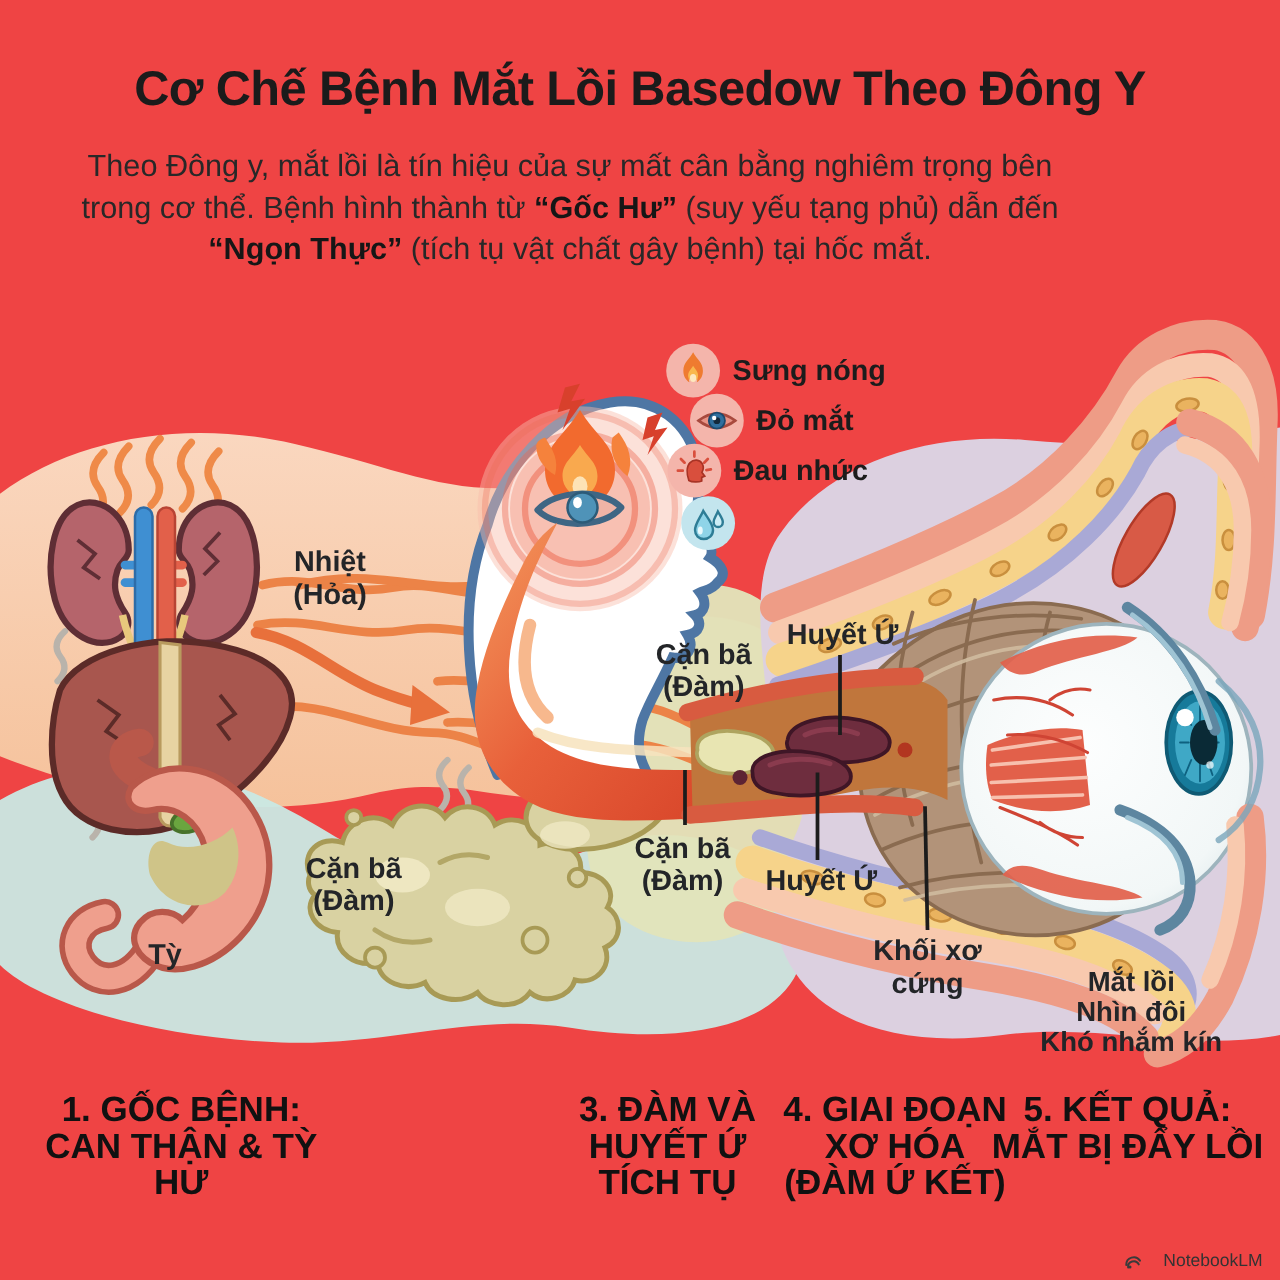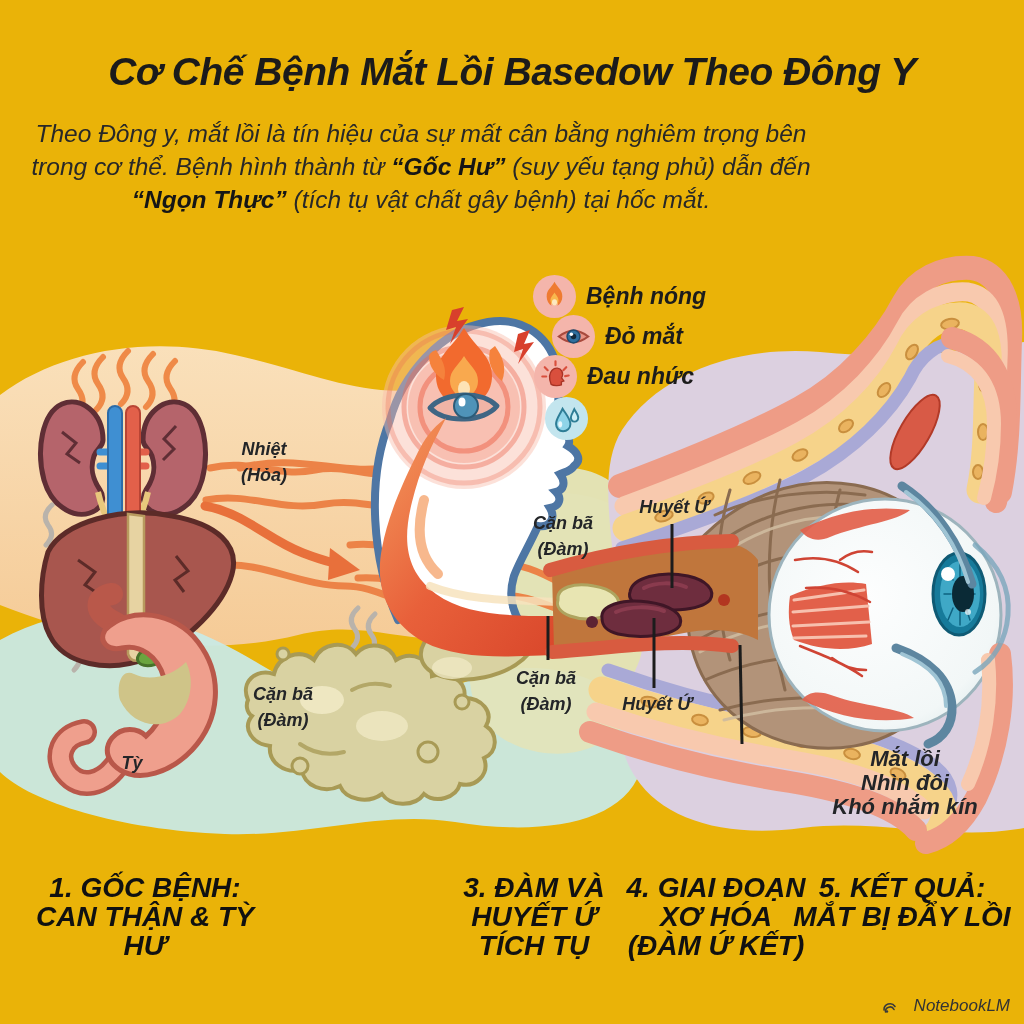--- a/index.html
+++ b/index.html
@@ -1,33 +1,33 @@
 <!DOCTYPE html>
 <html><head>
 <meta charset="utf-8">
 <style>
   html,body{margin:0;padding:0;background:#e8e8e8;}
-  .canvas{position:relative;width:1024px;height:1024px;margin:0 auto;background:#eab308;
-          font-family:"Liberation Sans",sans-serif;overflow:hidden;font-style:italic;}
+  .canvas{position:relative;width:1024px;height:1024px;margin:0 auto;background:#ef4444;
+          font-family:"Liberation Sans",sans-serif;overflow:hidden;}
   .illustration{position:absolute;inset:0;width:1024px;height:1024px;}
   .page-title{position:absolute;top:50px;left:0;width:1024px;text-align:center;
       font-size:39px;font-weight:800;color:#1b1b1b;letter-spacing:-0.5px;}
   .subtitle{position:absolute;top:117px;left:0;width:842px;text-align:center;
-      font-size:24.5px;line-height:33px;color:#282828;font-weight:500;}
+      font-size:24.5px;line-height:33px;color:#282828;font-weight:500;padding-left:35px;}
   .subtitle b{font-weight:800;color:#161616;}
   .lbl{position:absolute;text-align:center;white-space:pre-line;
-      font-weight:700;color:#232528;font-size:18px;line-height:26px;z-index:5;}
+      font-weight:700;color:#232528;font-size:23px;line-height:26px;z-index:5;}
   .lbl.small{font-size:22px;line-height:24px;}
   .legend-item{position:absolute;display:flex;align-items:center;gap:9px;z-index:5;}
   .legend-item .txt{font-size:23px;font-weight:700;color:#1c1c1c;white-space:nowrap;}
   .legend-item svg{display:block;}
   .stage{position:absolute;top:873px;text-align:center;white-space:pre-line;
       font-weight:800;font-size:28px;line-height:29px;color:#111;z-index:5;}
   .watermark{position:absolute;right:14px;bottom:8px;display:flex;align-items:center;gap:17px;
-      font-size:17px;font-weight:500;color:#333;z-index:6;}
+      font-size:14px;font-weight:500;color:#333;z-index:6;}
 </style>
 </head>
 <body>
 
 <div class="canvas">
 
   <svg class="illustration" viewBox="0 0 1024 1024" aria-hidden="true">
     <defs>
       <linearGradient id="peachGrad" x1="0" y1="0" x2="0" y2="1">
         <stop offset="0" stop-color="#fbe4ca"></stop>
@@ -312,21 +312,21 @@
     <div><b>“Ngọn Thực”</b><span> (tích tụ vật chất gây bệnh) tại hốc mắt.</span></div>
   </div>
 
   <div class="legend-item" style="left:532px;top:274px">
     <svg width="45" height="45" viewBox="0 0 46 46">
       <circle cx="23" cy="23" r="22" fill="#f4b5ab"></circle>
       <path d="M 23 8 C 26 14 31 16 31 23 C 31 27.5 29 30.5 26 32.5 C 27.5 28.5 25 26 23 24 C 21 26 18.5 28.5 20 32.5 C 17 30.5 15 27.5 15 23 C 15 16 20 14 23 8 Z" fill="#ef7b30"></path>
       <path d="M 23 19 C 25 22.5 27.5 24 27 28 C 26.6 30.3 25 31.6 23 32 C 21 31.6 19.4 30.3 19 28 C 18.5 24 21 22.5 23 19 Z" fill="#f9b84d"></path>
       <ellipse cx="23" cy="29" rx="2.6" ry="3.2" fill="#fde8c0"></ellipse>
     </svg>
-    <span class="txt">Bệnh nóng</span>
+    <span class="txt">Sưng nóng</span>
   </div>
 
   <div class="legend-item" style="left:551px;top:314px">
     <svg width="45" height="45" viewBox="0 0 46 46">
       <circle cx="23" cy="23" r="22" fill="#f4b5ab"></circle>
       <path d="M 8 23 Q 23 11.5 38 23 Q 23 34.5 8 23 Z" fill="#e89386" stroke="#a84a3e" stroke-width="2.2"></path>
       <circle cx="23" cy="23" r="6.6" fill="#2f6f9e" stroke="#1d4a6e" stroke-width="1.5"></circle>
       <circle cx="23" cy="23" r="2.8" fill="#12293c"></circle>
       <circle cx="20.8" cy="20.8" r="1.8" fill="#ffffff"></circle>
     </svg>
@@ -357,21 +357,23 @@
 (Hỏa)</div>
   <div class="lbl" style="left:225px;top:681px;width:116px">Cặn bã
 (Đàm)</div>
   <div class="lbl" style="left:100px;top:750px;width:64px">Tỳ</div>
   <div class="lbl" style="left:506px;top:510px;width:114px">Cặn bã
 (Đàm)</div>
   <div class="lbl" style="left:489px;top:665px;width:114px">Cặn bã
 (Đàm)</div>
   <div class="lbl" style="left:622px;top:494px;width:104px">Huyết Ứ</div>
   <div class="lbl" style="left:605px;top:691px;width:104px">Huyết Ứ</div>
-  <div class="lbl small" style="left:832px;top:747px;width:146px">Mắt lồi
+  <div class="lbl" style="left:689px;top:747px;width:106px">Khối xơ
+cứng</div>
+  <div class="lbl small" style="left:832px;top:774px;width:146px">Mắt lồi
 Nhìn đôi
 Khó nhắm kín</div>
 
   <div class="stage" style="left:25px;width:240px">1. GỐC BỆNH:
 CAN THẬN &amp; TỲ HƯ</div>
   <div class="stage" style="left:444px;width:180px">3. ĐÀM VÀ
 HUYẾT Ứ
 TÍCH TỤ</div>
   <div class="stage" style="left:621px;width:190px">4. GIAI ĐOẠN
 XƠ HÓA

